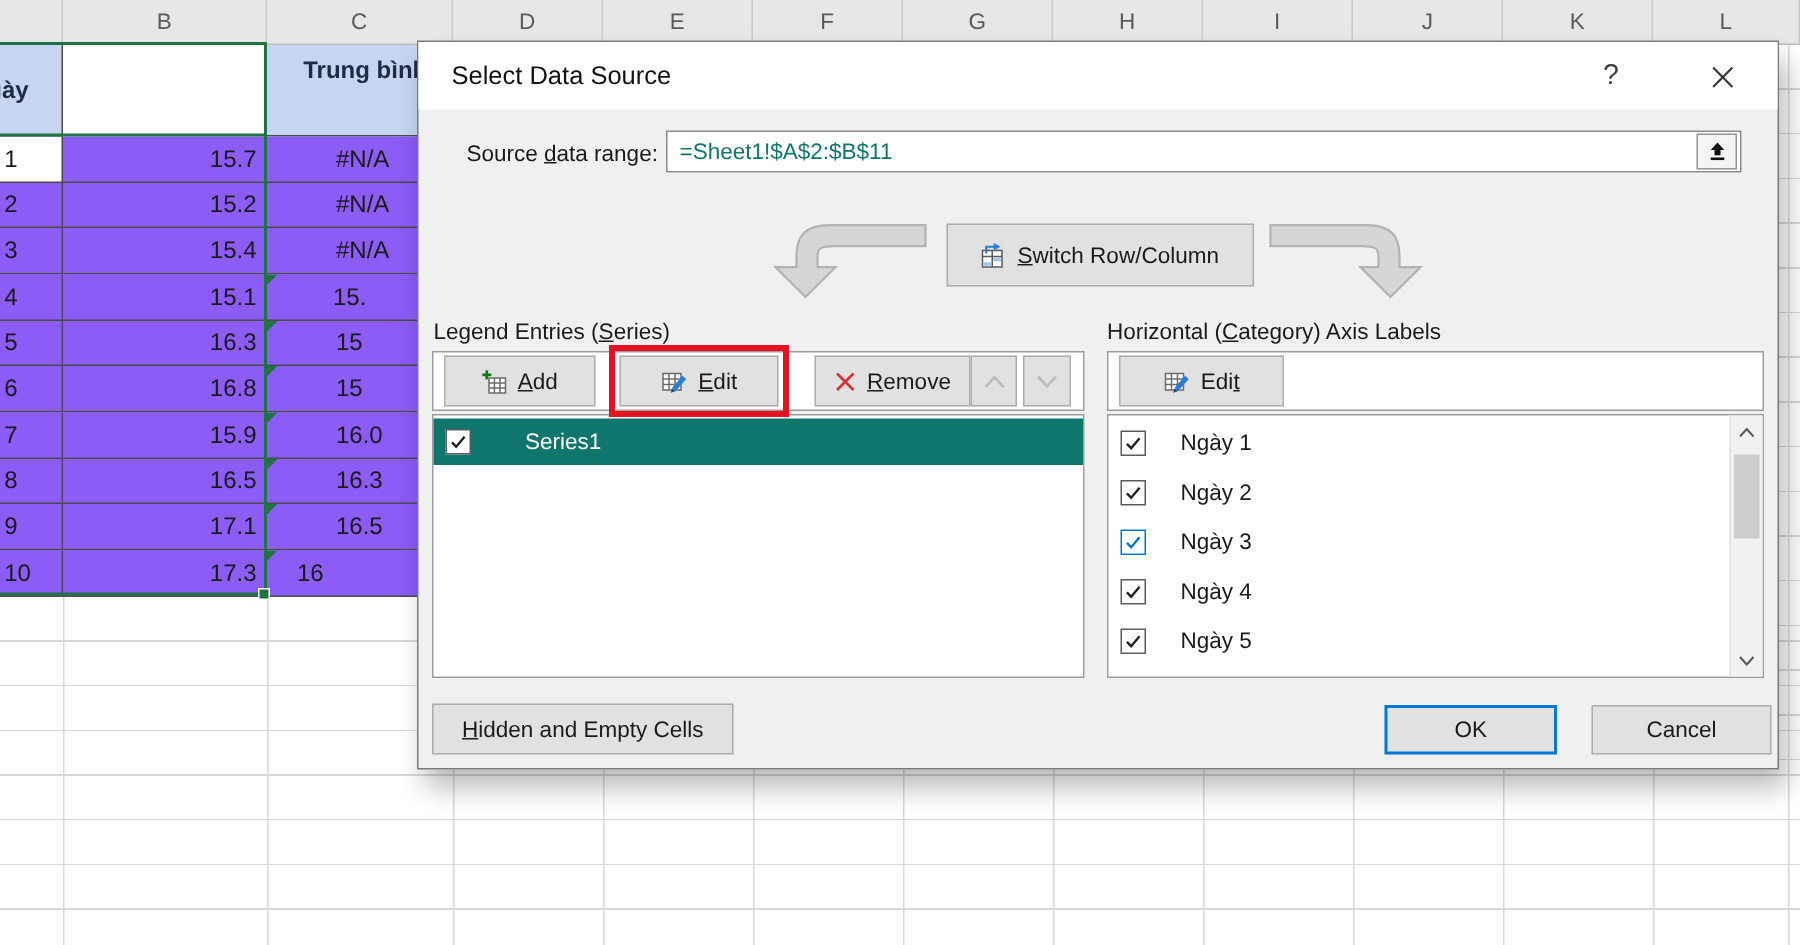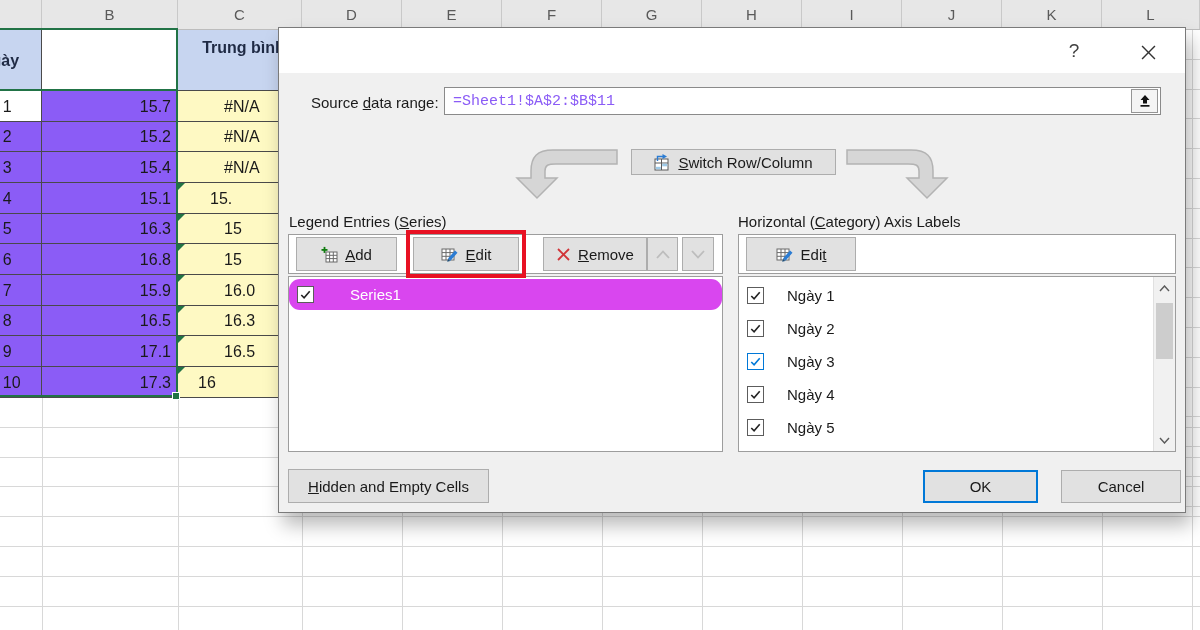--- a/index.html
+++ b/index.html
@@ -11,34 +11,34 @@
   .colhdr{position:absolute;top:0;height:29px;line-height:29px;text-align:center;
           color:#5a5a5a;font-size:15px;border-right:1px solid #c9c9c9;box-sizing:border-box;}
   .vline{position:absolute;top:30px;bottom:0;width:1px;background:#d8d8d8;z-index:1;}
   .hgrid{background-image:repeating-linear-gradient(to bottom,transparent 0,transparent 28.8px,#d8d8d8 28.8px,#d8d8d8 29.8px);z-index:1;}
   .table{left:0;top:30px;width:310px;height:368px;background:#fff;z-index:2;}
   .trow{position:absolute;left:0;width:310px;}
   .tcell{position:absolute;top:0;bottom:0;border-right:1px solid #4a4a4a;border-bottom:1px solid #4a4a4a;
          font-size:16px;color:#1a1a1a;box-sizing:border-box;overflow:hidden;}
   .cA{left:0;width:42px;}
   .cB{left:42px;width:136px;}
-  .cC{left:178px;width:132px;background:#fef9c3;}
+  .cC{left:178px;width:132px;background:#8b5cf6;}
   .hdrcell{background:#c7d5f0;color:#1f2a44;font-weight:bold;text-align:center;}
   .selcell{background:#8b5cf6;}
   .numR{text-align:right;padding-right:6px;}
   .tri{position:absolute;top:0;left:0;width:0;height:0;border-top:7px solid #217346;border-right:7px solid transparent;}
   .gline{position:absolute;background:#217346;z-index:3;}
   
   .dialog{left:278px;top:27px;width:908px;height:486px;background:#f0f0f0;border:1px solid #7a7a7a;
           box-shadow:5px 12px 18px rgba(0,0,0,.28);z-index:5;font-size:15px;color:#1a1a1a;}
   .titlebar{position:absolute;left:0;top:0;right:0;height:45px;background:#fff;}
   .dtitle{position:absolute;left:22px;top:0;line-height:45px;font-size:17px;color:#111;}
   .titlebtn{position:absolute;top:0;height:45px;width:42px;text-align:center;line-height:45px;color:#404040;cursor:pointer;}
-  .field{position:absolute;background:#fff;border:1px solid #8a8a8a;font-family:Liberation Mono, monospace;
-         font-size:15px;color:#8b5cf6;padding:0 39px 0 8px;box-sizing:border-box;}
+  .field{position:absolute;background:#fff;border:1px solid #8a8a8a;font-family:Liberation Sans, sans-serif;
+         font-size:15px;color:#0f766e;padding:0 39px 0 8px;box-sizing:border-box;}
   .btn{position:absolute;background:#e1e1e1;border:1px solid #adadad;box-sizing:border-box;
        display:flex;align-items:center;justify-content:center;gap:7px;font-size:15px;color:#1a1a1a;cursor:pointer;}
   .strip{position:absolute;background:#fff;border:1px solid #9d9d9d;box-sizing:border-box;}
   .listbox{position:absolute;background:#fff;border:1px solid #9d9d9d;box-sizing:border-box;}
   .u{text-decoration:underline;}
   .cb{position:absolute;width:17px;height:17px;background:#fff;border:1px solid #5c5c5c;box-sizing:border-box;}
   .cb svg{position:absolute;left:0;top:0;}
   .cb-blue{border:1px solid #0078d7;}
   .item-label{position:absolute;left:48px;top:0;line-height:33px;font-size:15px;color:#1a1a1a;}
   .annot{position:absolute;border:4px solid #e81123;box-sizing:border-box;z-index:9;pointer-events:none;}
@@ -110,21 +110,21 @@
         <span style="position:absolute;left:-39px;white-space:nowrap;">Ngày 3</span>
       </div>
     <div class="tcell cB selcell numR">15.4</div>
     <div class="tcell cC" style="padding-left:46px;">#N/A</div>
   </div>
   <div class="trow" style="top:153px;height:31px;line-height:31px;">
     <div class="tcell cA selcell">
         <span style="position:absolute;left:-39px;white-space:nowrap;">Ngày 4</span>
       </div>
     <div class="tcell cB selcell numR">15.1</div>
-    <div class="tcell cC" style="padding-left:32px;"><i class="tri"></i><span>15.</span></div>
+    <div class="tcell cC" style="padding-left:44px;"><i class="tri"></i><span>15.</span></div>
   </div>
   <div class="trow" style="top:184px;height:30px;line-height:30px;">
     <div class="tcell cA selcell">
         <span style="position:absolute;left:-39px;white-space:nowrap;">Ngày 5</span>
       </div>
     <div class="tcell cB selcell numR">16.3</div>
     <div class="tcell cC" style="padding-left:46px;"><i class="tri"></i><span>15</span></div>
   </div>
   <div class="trow" style="top:214px;height:31px;line-height:31px;">
     <div class="tcell cA selcell">
@@ -164,20 +164,21 @@
 </div>
 
 <div class="gline" style="left:0;top:28px;width:178px;height:2px;"></div>
 <div class="gline" style="left:0;top:89px;width:178px;height:2px;"></div>
 <div class="gline" style="left:0;top:395px;width:174px;height:2px;"></div>
 <div class="gline" style="left:176px;top:28px;width:2px;height:366px;"></div>
 <div class="abs" style="left:172px;top:392px;width:8px;height:8px;background:#217346;border:1px solid #fff;z-index:4;"></div>
 
 <div class="abs dialog">
   <div class="titlebar"></div>
+  <div class="dtitle">Select Data Source</div>
   <div class="titlebtn" style="left:774px;font-size:19px;">?</div>
   <div class="titlebtn" style="left:848px;">
     <svg width="15" height="15" viewBox="0 0 14 14" style="vertical-align:middle">
         <line x1="1" y1="1" x2="13" y2="13" stroke="#333" stroke-width="1.3"></line>
         <line x1="13" y1="1" x2="1" y2="13" stroke="#333" stroke-width="1.3"></line>
       </svg>
   </div>
 
   <div class="abs" style="left:32px;top:66px;">
     <span>Source </span><span class="u">d</span><span>ata range:</span>
@@ -189,21 +190,21 @@
         <rect x="2.5" y="11" width="9" height="1.7" fill="#111"></rect>
       </svg>
   </div>
 
   <svg class="arrowflow" style="left:230px;top:118px;" viewBox="0 0 110 54">
     <path d="M108,4 L44,4 C28,4 22,11 22,25 L22,32 L8,32 L28,52 L48,32 L36,32 L36,25 C36,19 39,18 47,18 L108,18 Z" fill="#d6d6d6" stroke="#b3b3b3" stroke-width="1.5"></path>
   </svg>
   <svg class="arrowflow" style="left:566px;top:118px;transform:scaleX(-1);" viewBox="0 0 110 54">
     <path d="M108,4 L44,4 C28,4 22,11 22,25 L22,32 L8,32 L28,52 L48,32 L36,32 L36,25 C36,19 39,18 47,18 L108,18 Z" fill="#d6d6d6" stroke="#b3b3b3" stroke-width="1.5"></path>
   </svg>
-  <div class="btn" style="left:352px;top:121px;width:205px;height:26px;">
+  <div class="btn" style="left:352px;top:121px;width:205px;height:42px;">
     <svg width="17" height="17" viewBox="0 0 17 17">
       <rect x="1" y="5" width="13" height="11" fill="#fff" stroke="#5a5a5a"></rect>
       <line x1="1" y1="9" x2="14" y2="9" stroke="#5a5a5a"></line>
         <line x1="7.5" y1="5" x2="7.5" y2="16" stroke="#5a5a5a"></line>
       <rect x="8.2" y="9.7" width="5" height="2.6" fill="#9ecae8"></rect>
         <rect x="1.8" y="12.8" width="5" height="2.4" fill="#9ecae8"></rect>
       <path d="M3.5,7 L3.5,2.5 L9,2.5" fill="none" stroke="#2b7cd3" stroke-width="1.4"></path>
       <path d="M8.5,0 L13,2.5 L8.5,5 Z" fill="#2b7cd3"></path>
     </svg>
     <span><span class="u">S</span><span class="u" style="text-decoration:none">w</span><span>itch Row/Column</span></span>
@@ -254,21 +255,21 @@
         <polyline points="1,8 7,1.5 13,8" fill="none" stroke="#bdbdbd" stroke-width="1.8"></polyline>
       </svg>
   </div>
   <div class="btn" style="left:403px;top:209px;width:32px;height:34px;">
     <svg width="14" height="9" viewBox="0 0 14 9">
         <polyline points="1,1 7,7.5 13,1" fill="none" stroke="#bdbdbd" stroke-width="1.8"></polyline>
       </svg>
   </div>
 
   <div class="listbox" style="left:9px;top:248px;width:435px;height:176px;">
-    <div style="position:absolute;left:0;top:2px;width:100%;height:31px;background:#d946ef;border-radius:11px;">
+    <div style="position:absolute;left:0;top:2px;width:100%;height:31px;background:#0f766e;">
       <span class="cb" style="left:8px;top:7px;">
         <svg width="15" height="15" viewBox="0 0 16 16">
             <polyline points="3.5,8.5 6.5,11.5 12.5,4.5" fill="none" stroke="#222" stroke-width="1.7"></polyline>
           </svg>
       </span>
       <span style="position:absolute;left:61px;line-height:31px;color:#fff;">Series1</span>
     </div>
   </div>
 
   <div class="strip" style="left:459px;top:206px;width:438px;height:40px;"></div>

